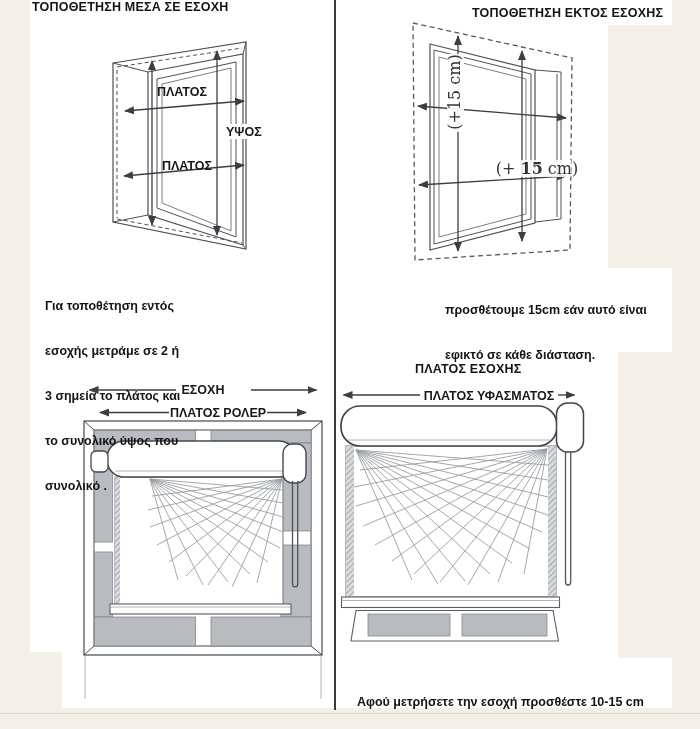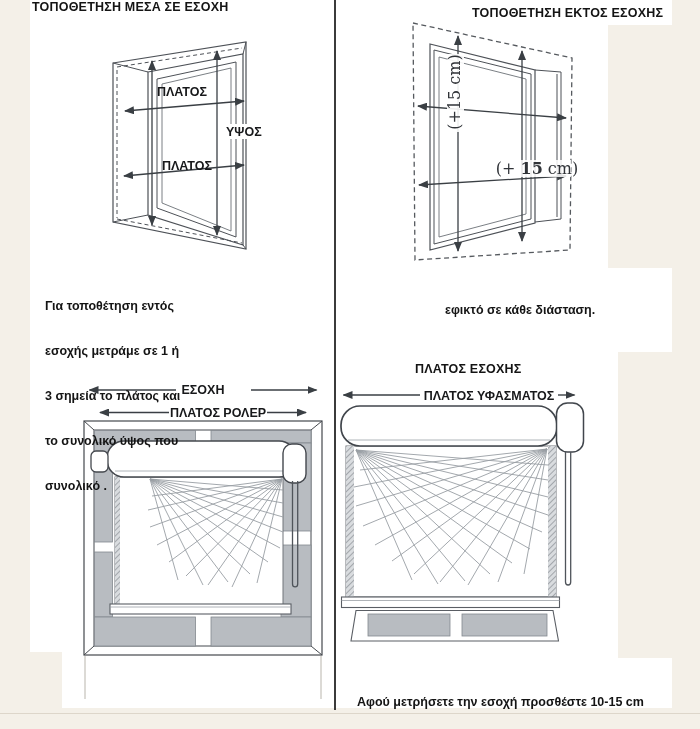--- a/index.html
+++ b/index.html
@@ -150,27 +150,28 @@
       </g>
     </g>
   </svg>
 
   <div class="abs title" style="left:32px;top:0;">ΤΟΠΟΘΕΤΗΣΗ ΜΕΣΑ ΣΕ ΕΣΟΧΗ</div>
   <div class="abs title" style="left:472px;top:6px;">ΤΟΠΟΘΕΤΗΣΗ ΕΚΤΟΣ ΕΣΟΧΗΣ</div>
   <div class="abs title" style="left:415px;top:362px;">ΠΛΑΤΟΣ ΕΣΟΧΗΣ</div>
 
   <div class="abs note" style="left:45px;top:269px;">
     <div>Για τοποθέτηση εντός</div>
-    <div>εσοχής μετράμε σε 1 ή</div>
+    <div>εσοχής μετράμε σε 2 ή</div>
     <div>3 σημεία το πλάτος και</div>
     <div>το συνολικό ύψος που</div>
     <div>συνολικό .</div>
   </div>
 
   <div class="abs note" style="left:445px;top:273px;">
+    <div>προσθέτουμε 15cm εάν αυτό είναι</div>
     <div>εφικτό σε κάθε διάσταση.</div>
   </div>
 
   <div class="abs note wide" style="left:357px;top:662px;">
     <div>Αφού μετρήσετε την εσοχή προσθέστε 10-15 cm</div>
     
     
   </div>
 
 </div>

